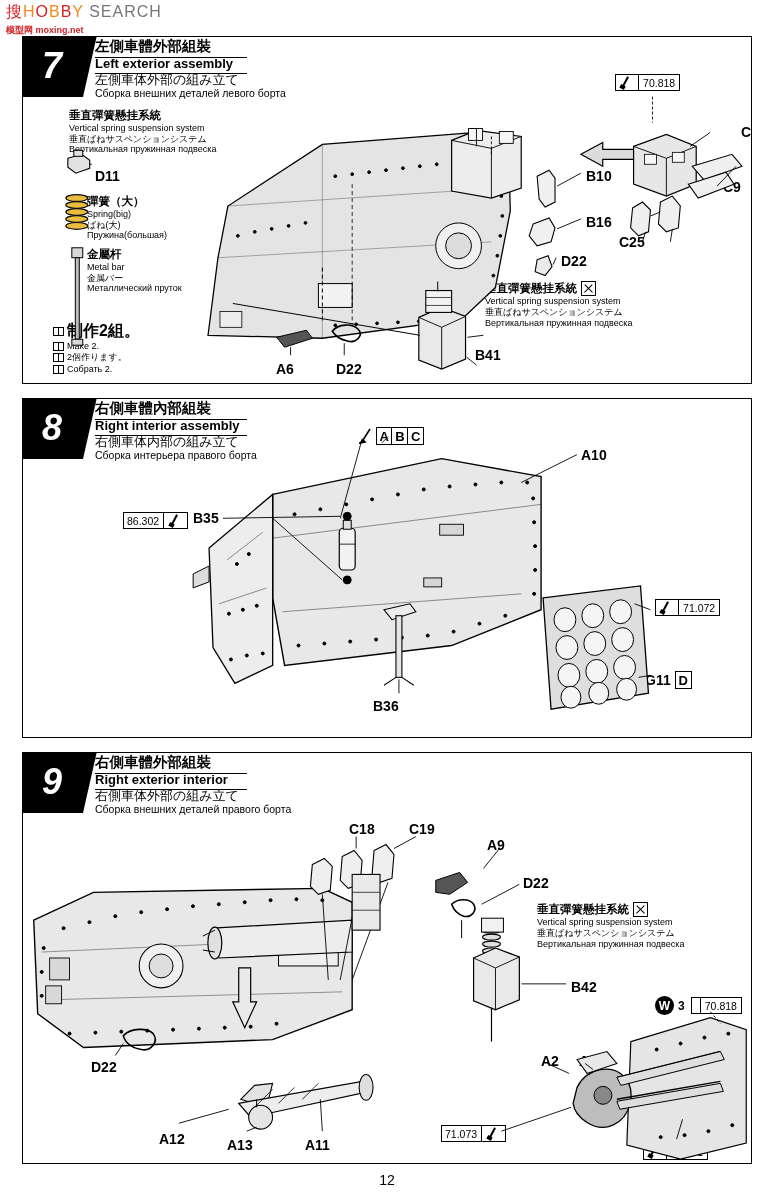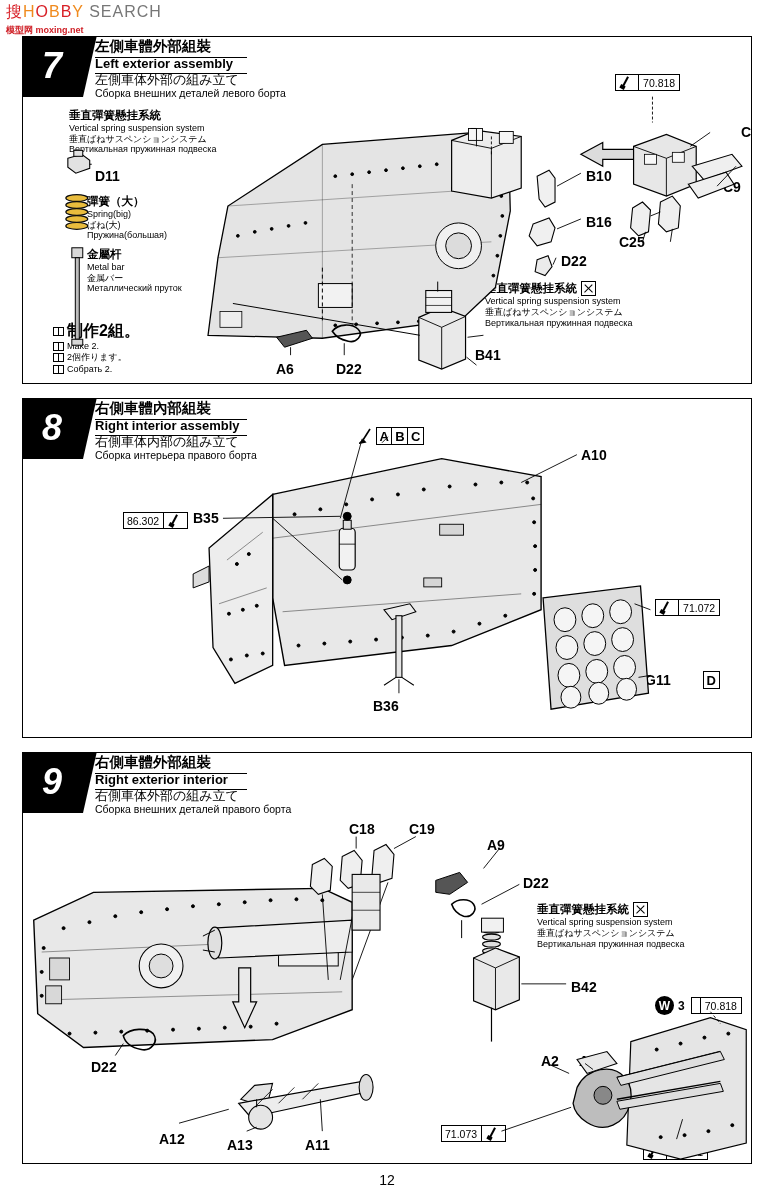--- a/index.html
+++ b/index.html
@@ -478,21 +478,21 @@
   </div>
   <div class="ref-chip" style="left:632px; top:200px;">
     <span class="brush"></span>
       <span class="chip-divider"></span>
       <span>71.072</span>
   </div>
 
   <div class="lbl" style="left:170px; top:111px;">B35</div>
   <div class="lbl" style="left:558px; top:48px;">A10</div>
   <div class="lbl" style="left:350px; top:299px;">B36</div>
-  <div style="position:absolute; left:622px; top:272px; display:flex; align-items:center;gap:28px;">
+  <div style="position:absolute; left:622px; top:272px; display:flex; align-items:center;">
     <span class="lbl" style="position:static;">G11</span>
     <span class="letter-box" style="margin-left:4px;">D</span>
   </div>
 
   <svg class="art" viewBox="0 0 730 340">
     <g fill="none" stroke="#000" stroke-width="1">
 
       <path d="M250,96 L420,60 L520,78 L520,212 L430,248 L262,268 L250,200 Z" fill="#e8e8e8" stroke="#000" stroke-width="1.4"></path>
       <path d="M250,140 L520,106 M260,214 L500,196" stroke="#000" stroke-width="0.7" opacity="0.6"></path>
       <g fill="#000">

